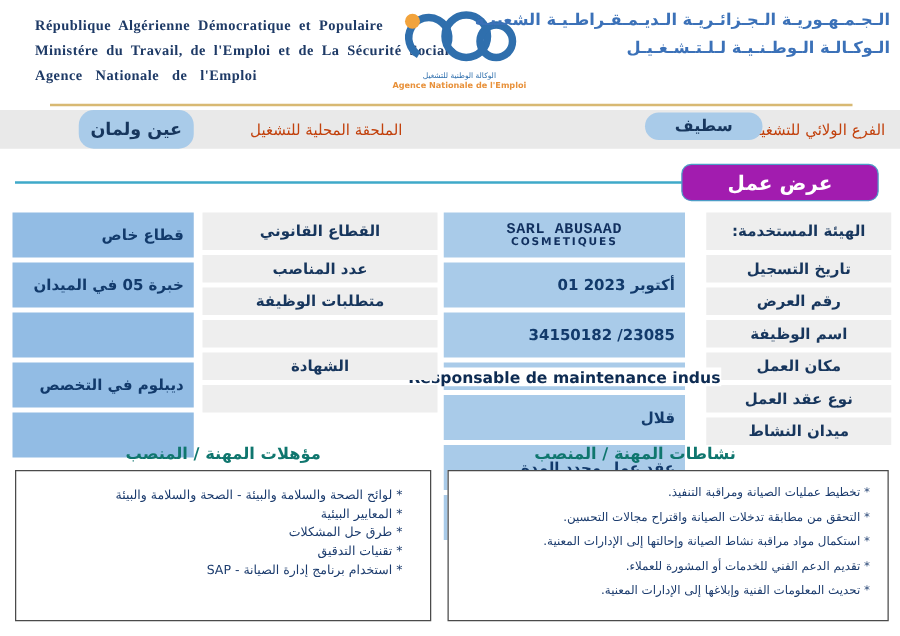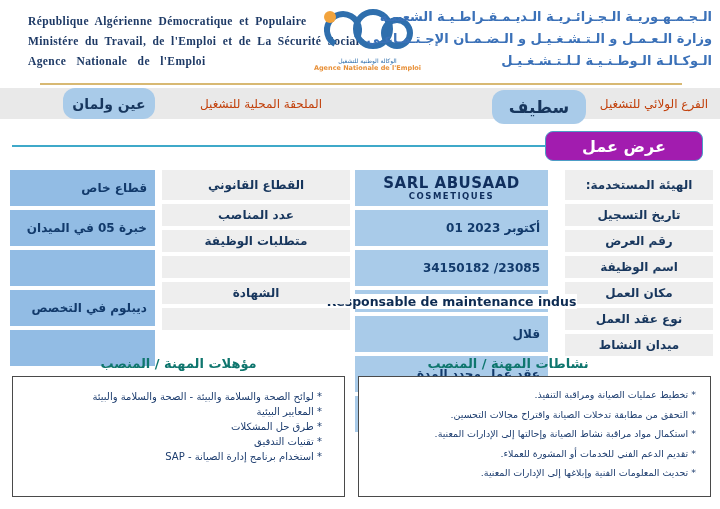--- a/index.html
+++ b/index.html
@@ -21,21 +21,21 @@
   .gold-line { position:absolute; left:40px; right:38px; top:83px; height:2px; background:#d8b973; }
 
   
   .branch-bar { position:absolute; left:0; top:88px; width:720px; height:31px; background:#e9e9e9; }
   .bar-label { position:absolute; top:0; height:31px; display:flex; align-items:center; justify-content:center;
                direction:rtl; font-weight:normal; font-size:12px; color:#c2410c; }
   .lbl-wilaya { right:6px; width:120px; }
   .lbl-local  { left:186px; width:150px; }
   .pill { position:absolute; background:#a9cbe9; border-radius:12px; display:flex; align-items:center;
           justify-content:center; font-weight:bold; color:#17365d; direction:rtl; }
-  .pill-wilaya { left:492px; top:2px; width:94px; height:34px; font-size:17px; }
+  .pill-wilaya { left:516px; top:2px; width:94px; height:22px; font-size:13px; }
   .pill-local  { left:63px;  top:0px; width:92px; height:31px; font-size:14px; }
 
   
   .title-line { position:absolute; left:12px; top:145px; width:535px; height:2px; background:#3fa9c9; }
   .title-banner { position:absolute; left:545px; top:131px; width:158px; height:30px; background:#a21caf;
                   border:1px solid #4d9dc6; border-radius:8px; color:#ffffff; font-weight:bold; font-size:16px;
                   display:flex; align-items:center; justify-content:center; direction:rtl; }
 
   
   .col { position:absolute; top:170px; display:flex; flex-direction:column; gap:4px; }
@@ -44,21 +44,21 @@
   .col-l-values { left:10px;  width:145px; }
   .col-l-labels { left:162px; width:188px; }
   .row-tall { height:30px; } .row-std { height:22px; }
   .lbox { background:#eeeeee; display:flex; align-items:center; justify-content:center;
           font-weight:bold; font-size:12px; color:#17365d; direction:rtl; }
   .vbox { display:flex; align-items:center; padding:18px 8px; direction:rtl;
           font-weight:bold; font-size:12px; color:#123a6b; white-space:nowrap; }
   .v-mid { background:#a9cbe9; }
   .v-left { background:#92bce4; }
   .company { flex-direction:column; justify-content:center; align-items:center; direction:ltr; line-height:1; }
-  .company .c1 { font-size:15px; letter-spacing:0.5px; color:#102f5e; }
+  .company .c1 { font-size:12px; letter-spacing:0.5px; color:#102f5e;font-family:Liberation Mono, monospace; }
   .company .c2 { font-size:8.5px; letter-spacing:1.5px; color:#102f5e; margin-top:1px; }
   .ltr { direction:ltr; unicode-bidi:embed; }
   .hl { background:#ffffff; direction:ltr; unicode-bidi:embed; font-size:12.5px; color:#0d2b52; padding:0 1px; }
 
   
   .sec-title { position:absolute; top:355px; height:16px; display:flex; align-items:center; justify-content:center;
                direction:rtl; font-weight:bold; font-size:13px; color:#0f766e; }
   .sec-title-qual { left:12px; width:333px; }
   .sec-title-act  { left:358px; width:300px; }
   .sec-box { position:absolute; top:376px; height:121px; background:#ffffff; border:1px solid #4a4a4a; }
@@ -86,21 +86,20 @@
       <circle cx="17" cy="14" r="6" fill="#f2a33c"></circle>
       <circle cx="60" cy="26" r="17" fill="none" stroke="#2f6fad" stroke-width="6"></circle>
       <circle cx="84" cy="30" r="13" fill="none" stroke="#2f6fad" stroke-width="6"></circle>
     </svg>
     <div class="logo-ar">الوكالة الوطنية للتشغيل</div>
     <div class="logo-fr">Agence Nationale de l'Emploi</div>
   </div>
 
   <div class="hdr-ar">
     <div>الـجـمـهـوريـة الـجـزائـريـة الـديـمـقـراطـيـة الشعبيـة</div>
-    <div>وزارة الـعـمـل و الـتـشـغـيـل و الـضـمـان الإجـتـمـاعـي</div>
     <div>الـوكـالـة   الـوطـنـيـة   لـلـتـشـغـيـل</div>
   </div>
 
   <div class="gold-line"></div>
 
   <div class="branch-bar">
     <div class="bar-label lbl-wilaya">الفرع الولائي للتشغيل</div>
     <div class="pill pill-wilaya">سطيف</div>
     <div class="bar-label lbl-local">الملحقة المحلية للتشغيل</div>
     <div class="pill pill-local">عين ولمان</div>

